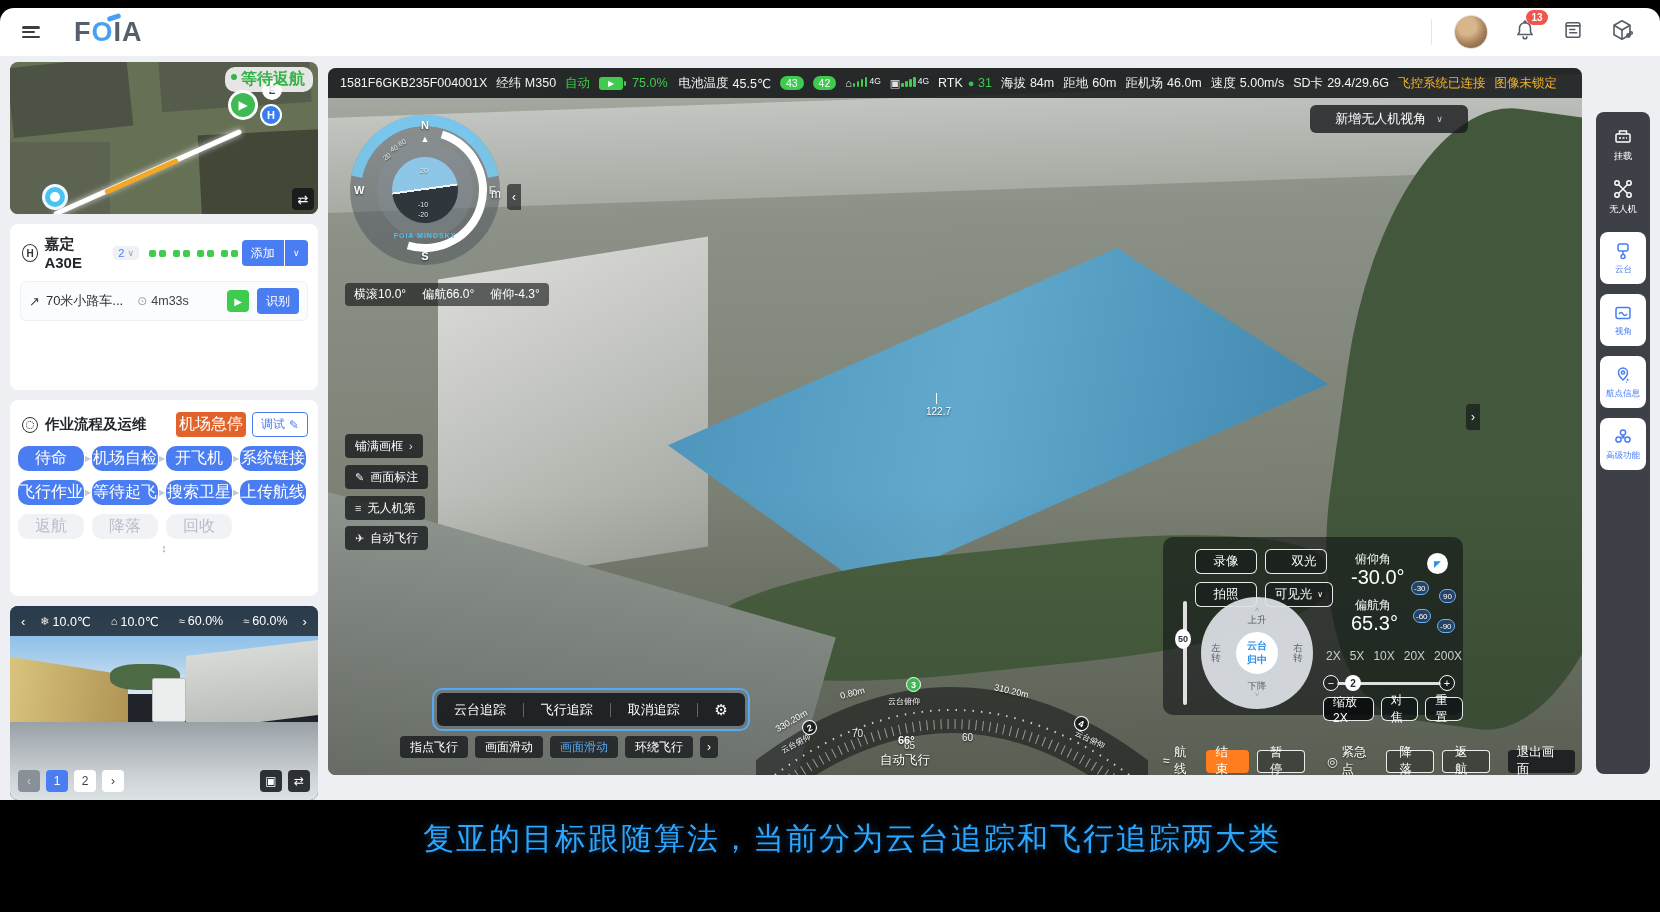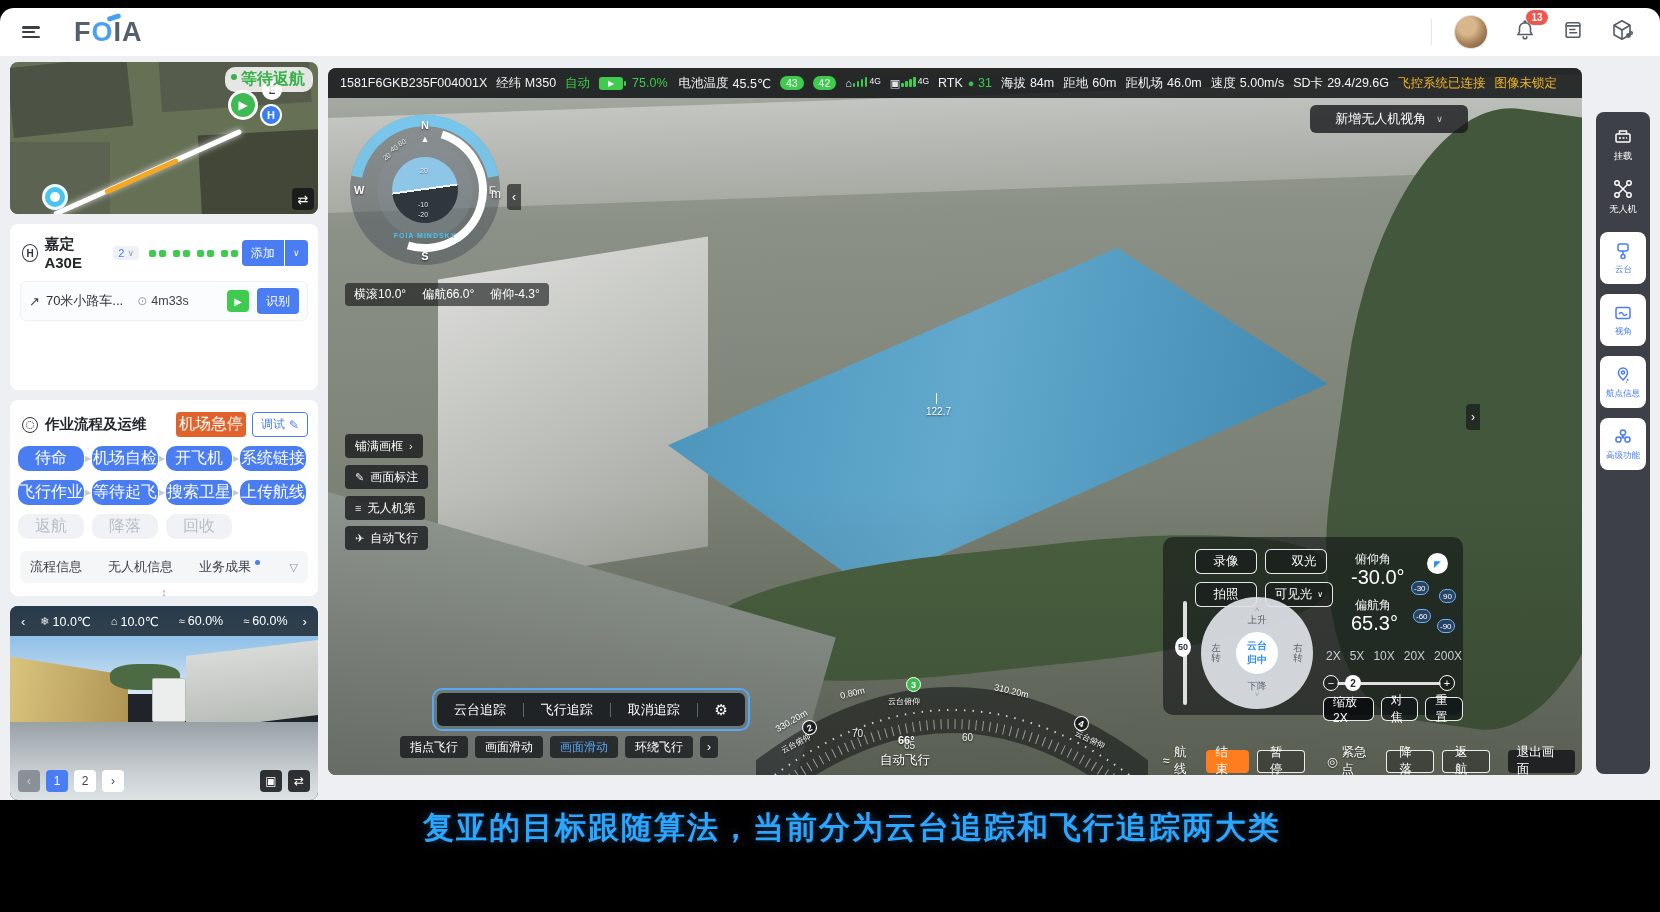--- a/index.html
+++ b/index.html
@@ -179,21 +179,21 @@
           color:#fff; font-size:12.5px; display:flex; align-items:center; justify-content:center; gap:5px; cursor:pointer; }
   .cbtn .cv { font-size:8px; }
   .clab { position:absolute; color:#f2f3f4; font-size:12px; }
   .cval { position:absolute; color:#fff; font-size:20px; font-weight:500; }
   .dialknob { position:absolute; width:21px; height:21px; border-radius:50%; background:#fff; display:flex; align-items:center; justify-content:center;
               color:#2e8fe8; font-size:9px; cursor:pointer; }
   .dialpill { position:absolute; min-width:17px; height:14px; border-radius:8px; background:rgba(40,70,110,.85); border:1px solid #6db4f2;
               color:#fff; font-size:8px; display:flex; align-items:center; justify-content:center; padding:0 2px; cursor:pointer; }
   .vslider { position:absolute; left:12px; top:64px; width:20px; height:104px; }
   .vslider .trk { position:absolute; left:8px; top:0; width:4px; height:100%; background:rgba(255,255,255,.85); border-radius:2px; }
-  .vslider .knb { position:absolute; left:0; top:36px; width:16px; height:20px; border-radius:50%; background:#fff; color:#2c3137;
+  .vslider .knb { position:absolute; left:0; top:28px; width:16px; height:20px; border-radius:50%; background:#fff; color:#2c3137;
                   font-size:9px; font-weight:700; display:flex; align-items:center; justify-content:center; cursor:pointer; }
   .pad { position:absolute; left:38px; top:60px; width:112px; height:112px; border-radius:50%; background:rgba(222,227,232,.92); }
   .pad .dir { position:absolute; color:#5a636b; font-size:9.5px; text-align:center; cursor:pointer; line-height:1.1; }
   .pad .ch { color:#9aa2ab; font-size:8px; display:block; }
   .pad-center { position:absolute; left:50%; top:50%; transform:translate(-50%,-50%); width:46px; height:46px; border-radius:50%;
                 background:#fff; border:2px solid #cdd6dd; color:#2e8fe8; font-size:10px; font-weight:700; text-align:center;
                 display:flex; align-items:center; justify-content:center; cursor:pointer; }
   .zoomlabels { position:absolute; left:163px; top:112px; width:128px; display:flex; align-items:center; color:#c9cdd2; font-size:12px; gap:9px; }
   .zoomlabels span { cursor:pointer; }
   .zoomlabels .last { margin-left:auto; }
@@ -220,21 +220,21 @@
   .rsb { position:absolute; left:1596px; top:56px; width:54px; height:662px; background:rgba(36,40,46,.88); border-radius:8px;
          padding-top:14px; display:flex; flex-direction:column; align-items:center; }
   .rsb-item { width:46px; display:flex; flex-direction:column; align-items:center; gap:3px; margin-bottom:16px; color:#fff; cursor:pointer; }
   .rsb-item .lb { font-size:10px; letter-spacing:0; white-space:nowrap; transform:scale(.92); }
   .rsb-card { width:46px; height:52px; background:#fff; border-radius:8px; display:flex; flex-direction:column; align-items:center;
               justify-content:center; gap:2px; margin-bottom:10px; color:#4a7df2; cursor:pointer; }
   .rsb-card .lb { font-size:9.5px; white-space:nowrap; transform:scale(.9); }
 
   
   .subband { position:absolute; left:0; top:800px; width:100%; height:112px; background:#000; }
-  .subtitle { margin-top:7px; text-align:center; font-size:31px; font-weight:700; letter-spacing:2px; color:#2ba6ff;
+  .subtitle { margin-top:18px; text-align:center; font-size:31px; font-weight:400; letter-spacing:2px; color:#2ba6ff;
               text-shadow:0 0 10px rgba(60,160,255,.35);padding-left:44px; }
 </style>
 </head>
 <body>
 
 <div class="stage">
 
   <div class="topbar">
     <div class="hamburger">
         <i></i>
@@ -359,26 +359,20 @@
         <span class="btn-blue step">搜索卫星</span>
           <span class="step-gap">▶</span>
         <span class="btn-blue step">上传航线</span>
       </div>
       <div class="steps">
         <span class="step off btn-blue">返航</span>
           <span class="step-gap"> </span>
         <span class="step off btn-blue">降落</span>
           <span class="step-gap"> </span>
         <span class="step off btn-blue">回收</span>
-      </div>
-      <div class="ops-tabs">
-        <span class="ops-tab">流程信息</span>
-        <span class="ops-tab">无人机信息</span>
-        <span class="ops-tab dot">业务成果</span>
-        <span class="ops-funnel">▽</span>
       </div>
       <div class="ops-sort">↕</div>
     </div>
 
     <div class="card dockcam">
       <div class="sc" style="left:0;top:0;right:0;height:88px;background:linear-gradient(180deg,#6fb0e6 0,#a8cdeb 60%,#d9e8f4 100%);"></div>
       <div class="sc" style="left:0;top:60px;width:118px;height:90px;background:linear-gradient(100deg,#d9c47d,#ad9152);transform:skewY(9deg);"></div>
       <div class="sc" style="right:0;top:42px;width:132px;height:75px;background:linear-gradient(180deg,#d7dad6,#b9bdb8);transform:skewY(-7deg);"></div>
       <div class="sc" style="left:100px;top:58px;width:70px;height:26px;background:#4c6a44;border-radius:40%;"></div>
       <div class="sc" style="left:0;bottom:0;width:100%;height:78px;background:linear-gradient(180deg,#9aa1a6,#ccd2d6 70%,#dde2e5);"></div>

